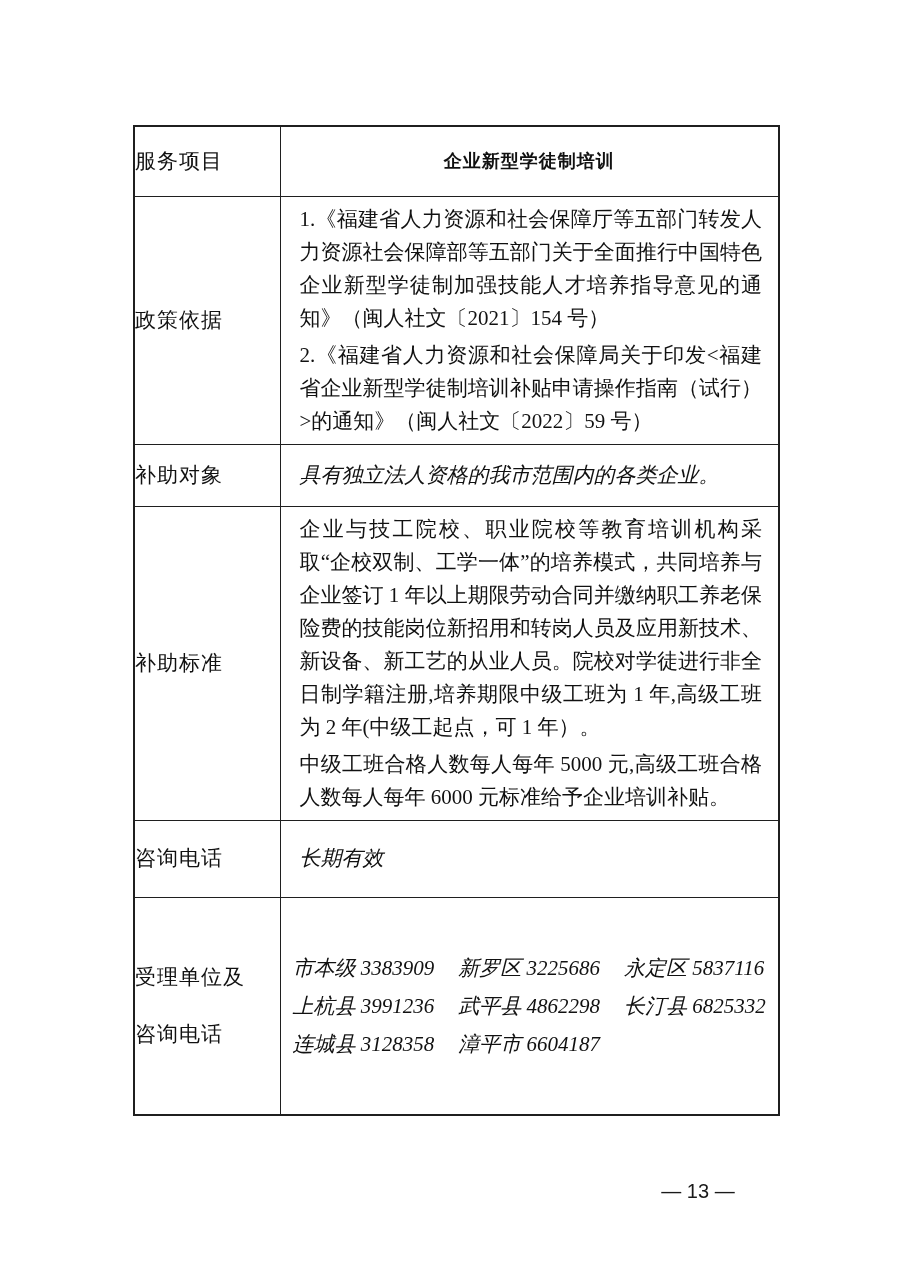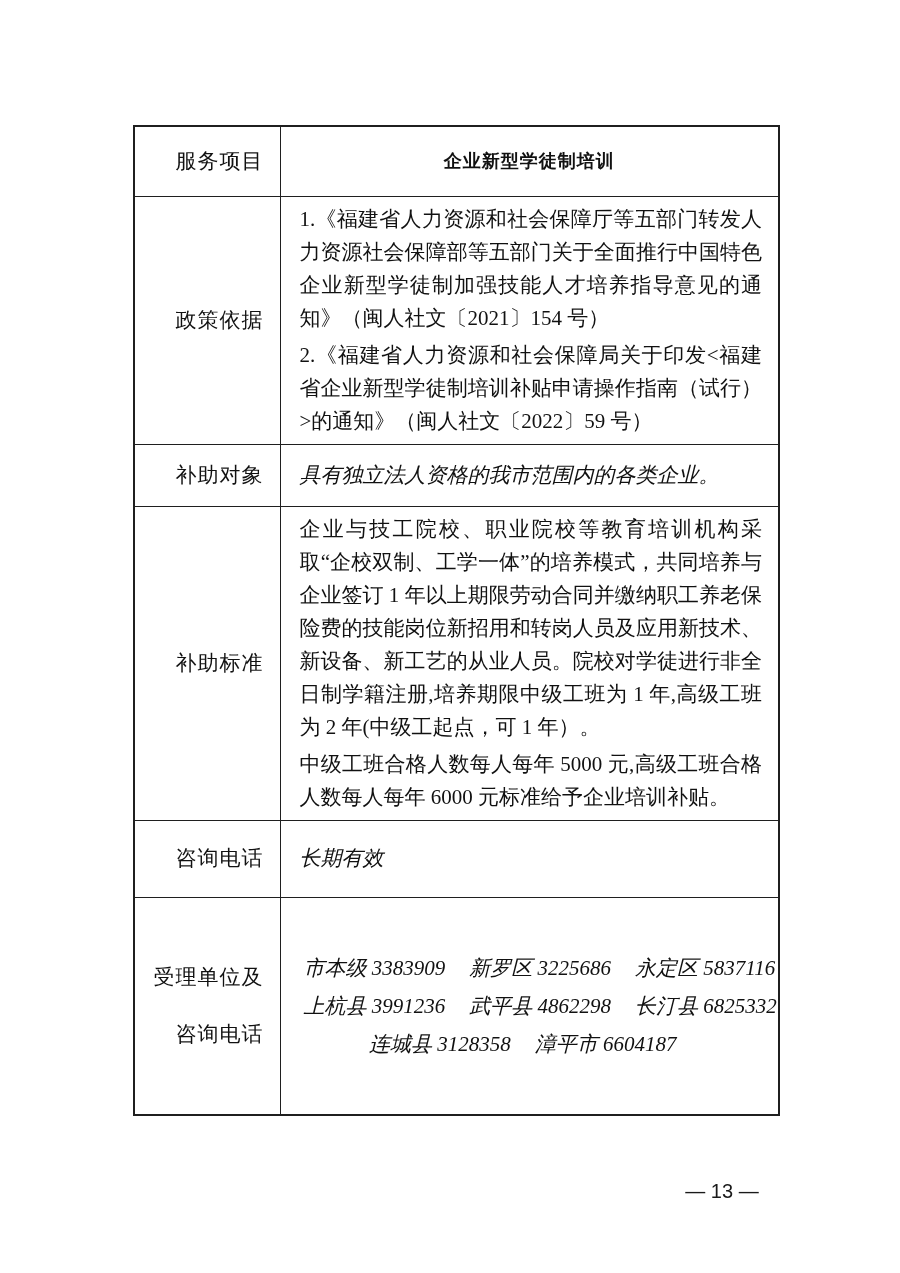--- a/index.html
+++ b/index.html
@@ -25,23 +25,23 @@
   }
   .doc-table td {
     border: 1.5px solid #1f1f1f;
     font-size: 21px;
     line-height: 33px;
     overflow: hidden;
   }
   col.c1 { width: 146px; }
   col.c2 { width: 499px; }
   td.label-cell {
-    text-align: right;
+    text-align: left;
     vertical-align: middle;
-    padding: 0 16px;
+    padding: 0 0;
     letter-spacing: 1px;
   }
   td.content-cell {
     vertical-align: top;
     padding: 2px 12px 2px 15px;
   }
   td.content-middle {
     vertical-align: middle;
     font-style: italic;
   }
@@ -64,21 +64,21 @@
   }
   .phone-line {
     line-height: 38px;
     white-space: nowrap;
   }
   .phone-line span:not(:empty) {
     margin-right: 24px;
   }
   .page-number {
     position: absolute;
-    left: 652px;
+    left: 628px;
     top: 1180px;
     width: 140px;
     text-align: center;
     font-family: "Liberation Sans", "DejaVu Sans", sans-serif;
     font-size: 20px;
     color: #1a1a1a;
   }
 </style>
 </head>
 <body>
@@ -125,21 +125,21 @@
     </td>
   </tr>
 
   <tr style="height:218px;">
     <td class="label-cell">
       <div class="label-lines">
         <div>受理单位及</div>
         <div>咨询电话</div>
       </div>
     </td>
-    <td class="content-cell content-middle phone-block" style="padding-left:23px;text-align:center;">
+    <td class="content-cell content-middle phone-block" style="padding-left:12px;">
       <div class="phone-line">
         <span>市本级 3383909</span><span>新罗区 3225686</span><span>永定区 5837116</span>
       </div>
       <div class="phone-line">
         <span>上杭县 3991236</span><span>武平县 4862298</span><span>长汀县 6825332</span>
       </div>
       <div class="phone-line">
         <span>连城县 3128358</span><span>漳平市 6604187</span><span></span>
       </div>
     </td>

